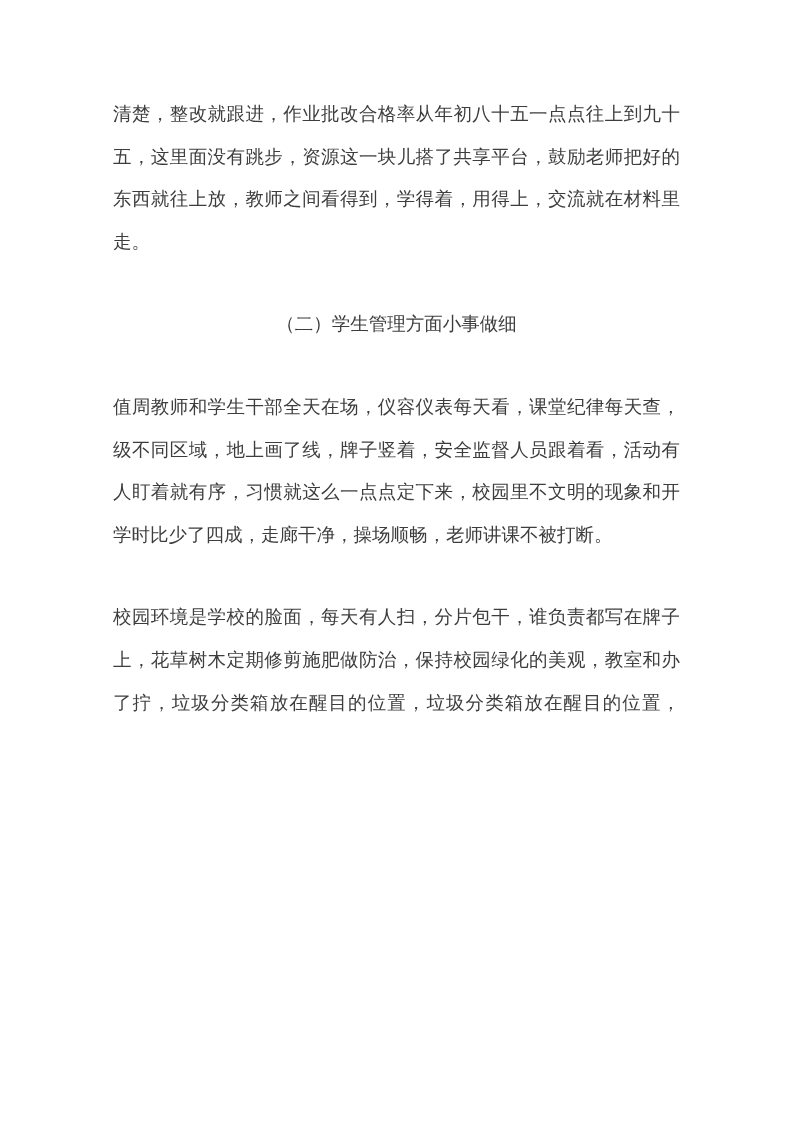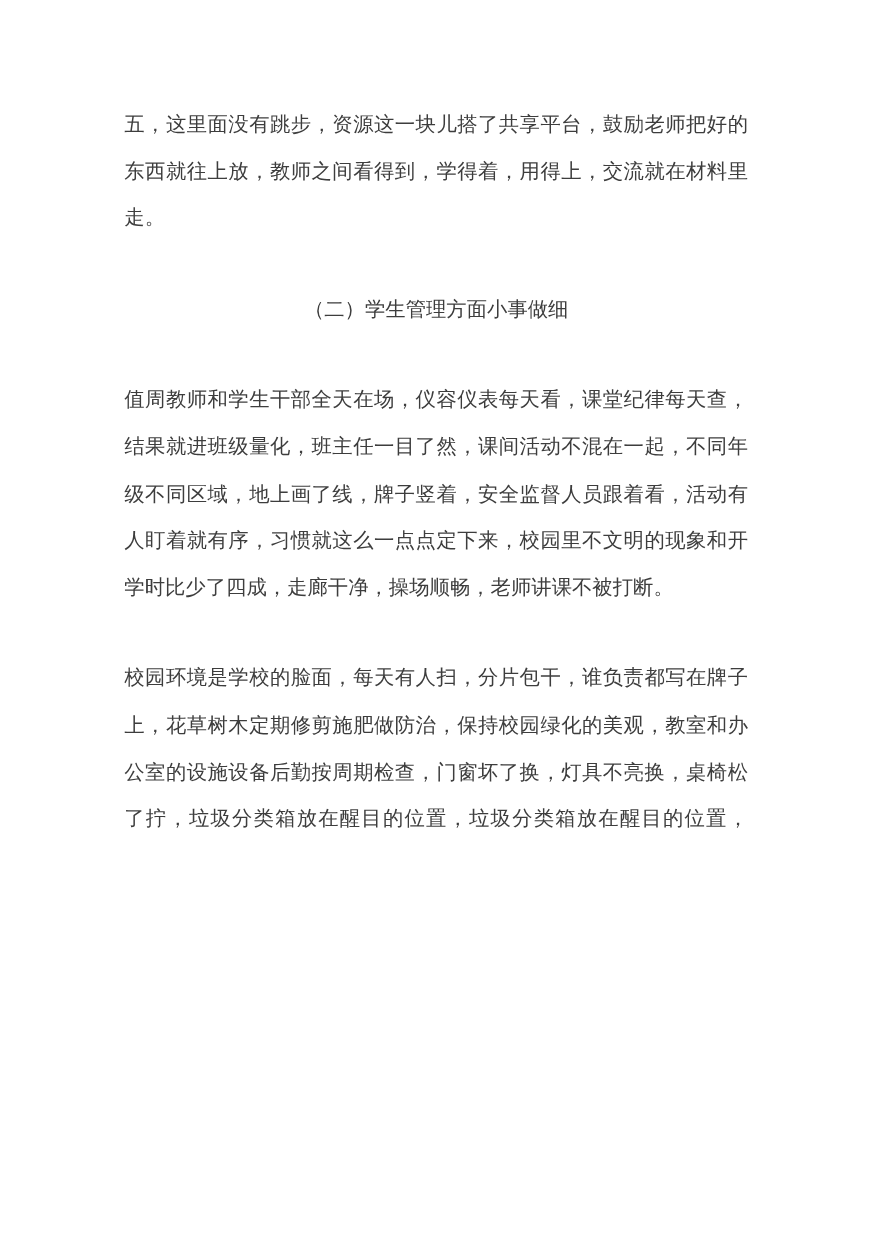--- a/index.html
+++ b/index.html
@@ -43,36 +43,35 @@
     white-space: nowrap;
     overflow: hidden;
   }
 </style>
 </head>
 <body>
 
 <div class="page">
 
   <div class="block">
+    <div class="line">清楚，整改就跟进，作业批改合格率从年初八十五一点点往上到九十</div>
     <div class="line">五，这里面没有跳步，资源这一块儿搭了共享平台，鼓励老师把好的</div>
     <div class="line">东西就往上放，教师之间看得到，学得着，用得上，交流就在材料里</div>
     <div class="line last">走。</div>
   </div>
 
   <div class="block heading">（二）学生管理方面小事做细</div>
 
   <div class="block">
     <div class="line">值周教师和学生干部全天在场，仪容仪表每天看，课堂纪律每天查，</div>
-    <div class="line">结果就进班级量化，班主任一目了然，课间活动不混在一起，不同年</div>
     <div class="line">级不同区域，地上画了线，牌子竖着，安全监督人员跟着看，活动有</div>
     <div class="line">人盯着就有序，习惯就这么一点点定下来，校园里不文明的现象和开</div>
     <div class="line last">学时比少了四成，走廊干净，操场顺畅，老师讲课不被打断。</div>
   </div>
 
 
   <div class="block">
     <div class="line">校园环境是学校的脸面，每天有人扫，分片包干，谁负责都写在牌子</div>
     <div class="line">上，花草树木定期修剪施肥做防治，保持校园绿化的美观，教室和办</div>
-    <div class="line">公室的设施设备后勤按周期检查，门窗坏了换，灯具不亮换，桌椅松</div>
     <div class="line">了拧，垃圾分类箱放在醒目的位置，垃圾分类箱放在醒目的位置，</div>
   </div>
 
 </div>
 
 </body></html>

